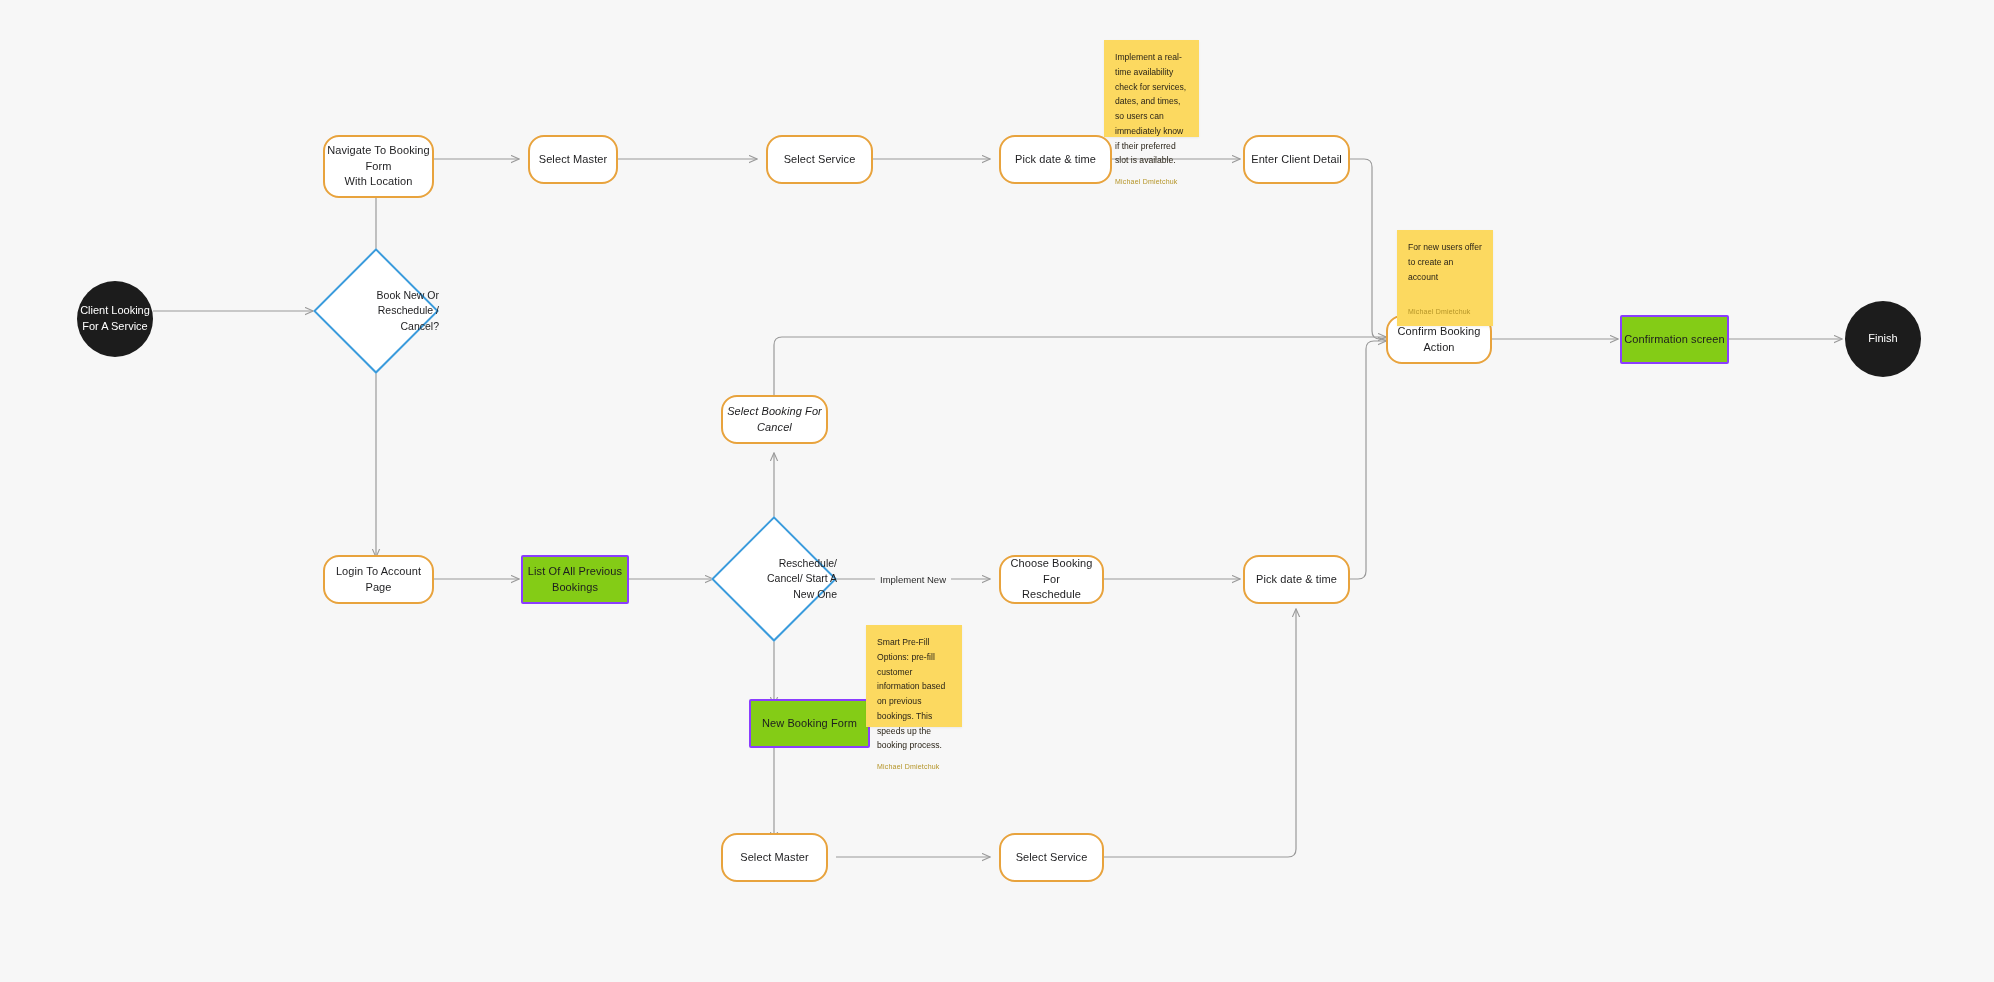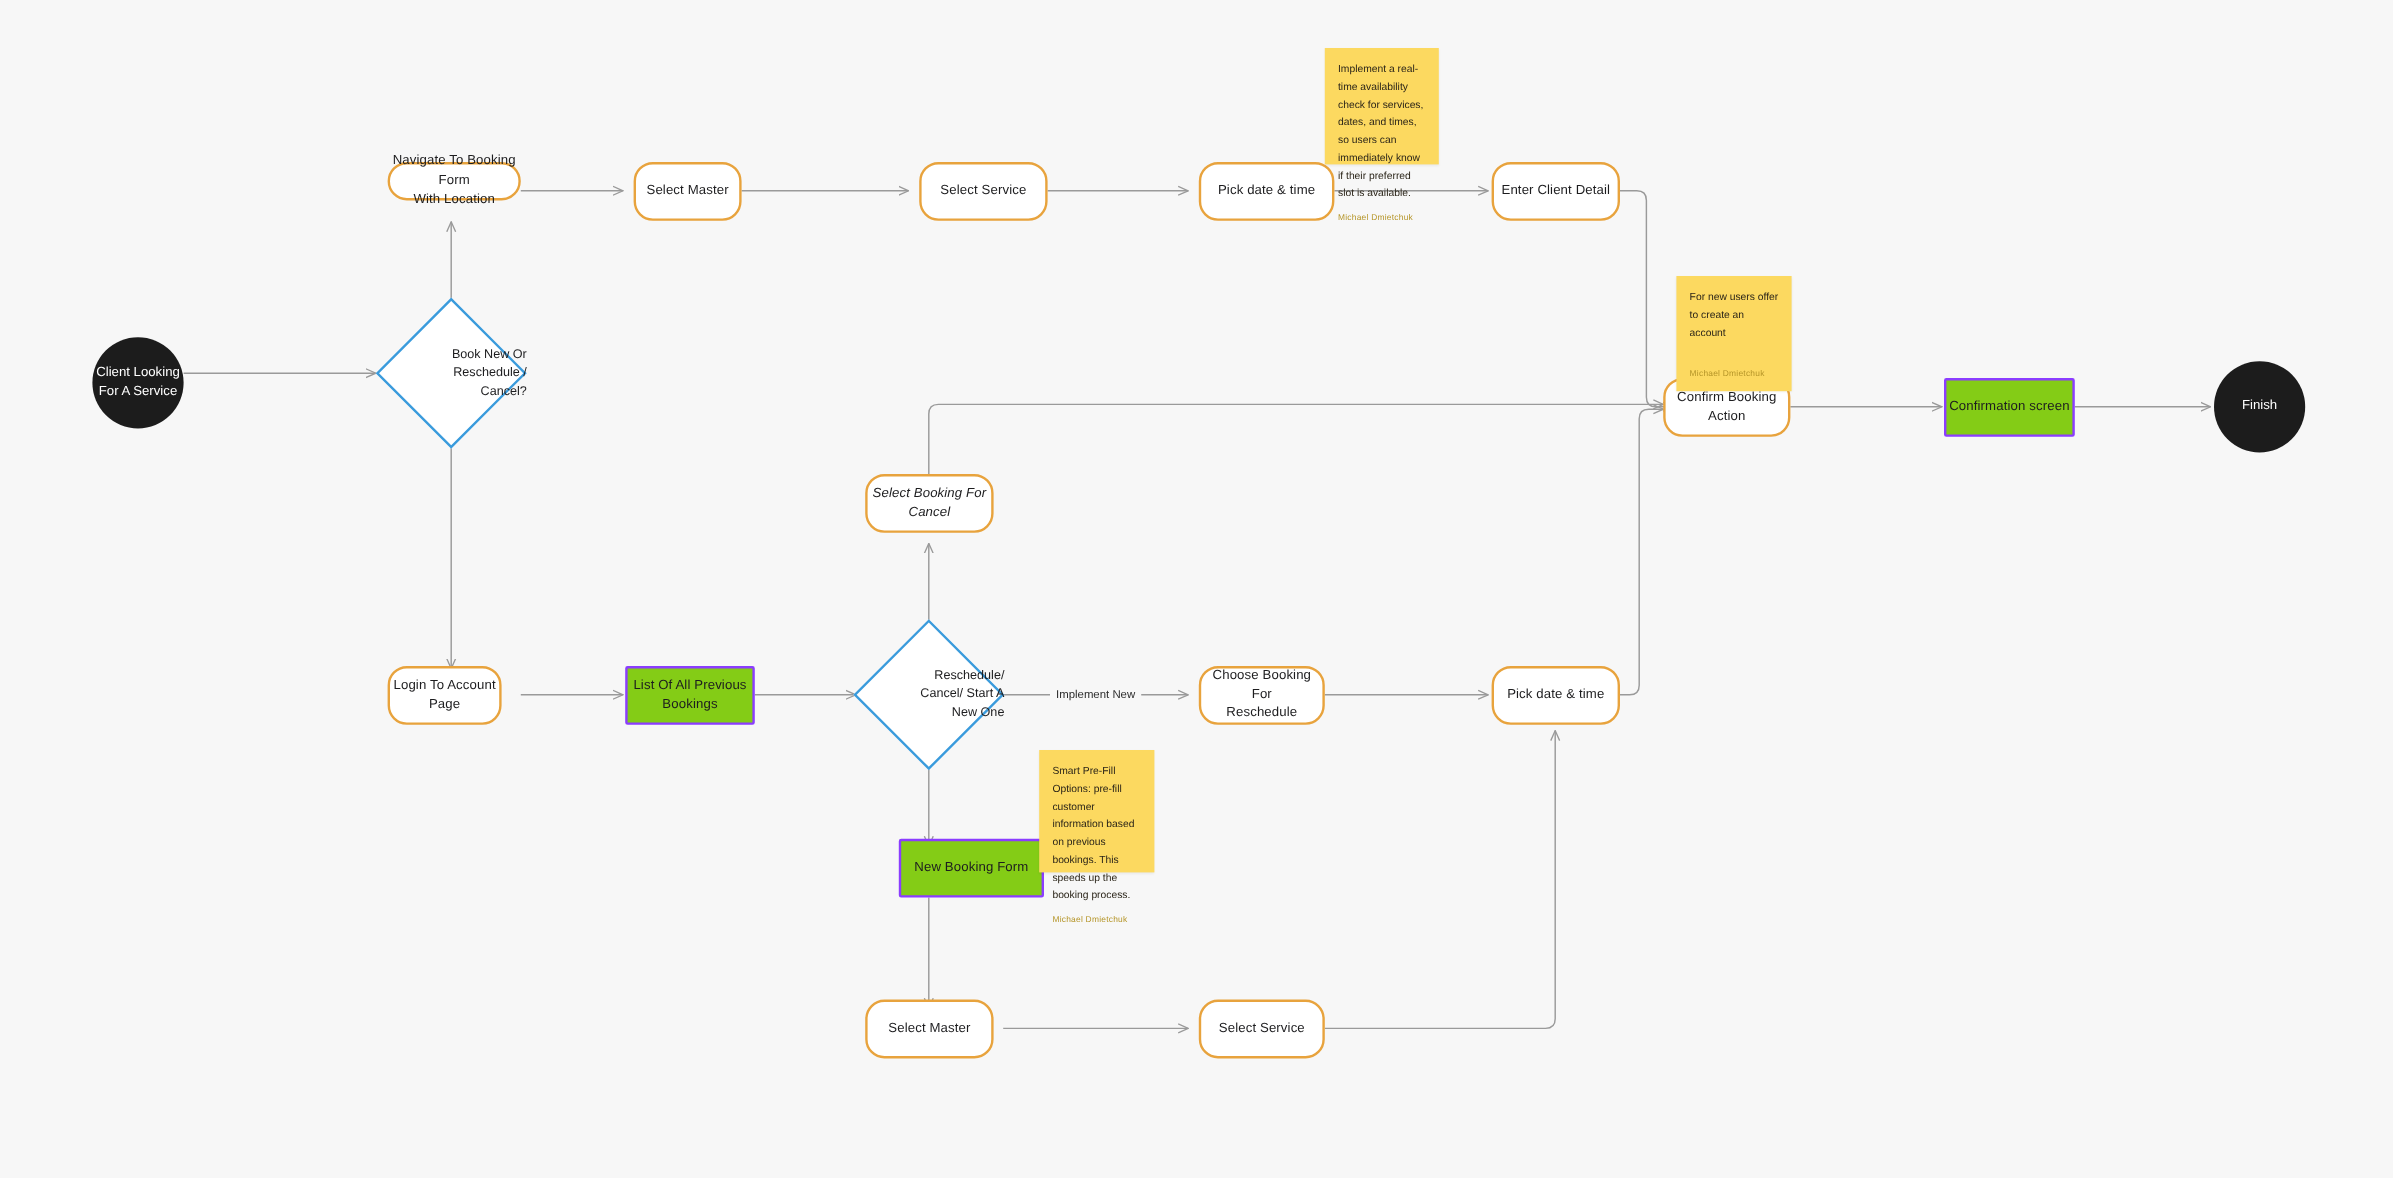--- a/index.html
+++ b/index.html
@@ -182,21 +182,21 @@
 For A Service</span>
   </div>
 
   <div class="node n-decision" style="left:313px; top:248px; width:126px; height:126px;">
     <span class="dia-shape"></span>
     <span class="dia-label" style="white-space:pre-line;">Book New Or
 Reschedule /
 Cancel?</span>
   </div>
 
-  <div class="node n-process" style="left:323px; top:135px; width:111px; height:32px;">
+  <div class="node n-process" style="left:323px; top:135px; width:111px; height:63px;">
     <span style="white-space:pre-line;">Navigate To Booking Form
 With Location</span>
   </div>
 
   <div class="node n-process" style="left:528px; top:135px; width:90px; height:49px;">
     <span>Select Master</span>
   </div>
 
   <div class="node n-process" style="left:766px; top:135px; width:107px; height:49px;">
     <span>Select Service</span>
@@ -215,21 +215,21 @@
   </div>
 
   <div class="node n-screen" style="left:1620px; top:315px; width:109px; height:49px;">
     <span>Confirmation screen</span>
   </div>
 
   <div class="node n-terminator" style="left:1845px; top:301px; width:76px; height:76px;">
     <span>Finish</span>
   </div>
 
-  <div class="node n-process" style="left:323px; top:555px; width:95px; height:49px;">
+  <div class="node n-process" style="left:323px; top:555px; width:111px; height:49px;">
     <span>Login To Account Page</span>
   </div>
 
   <div class="node n-screen" style="left:521px; top:555px; width:108px; height:49px;">
     <span>List Of All Previous Bookings</span>
   </div>
 
   <div class="node n-decision" style="left:711px; top:516px; width:126px; height:126px;">
     <span class="dia-shape"></span>
     <span class="dia-label" style="white-space:pre-line;">Reschedule/

